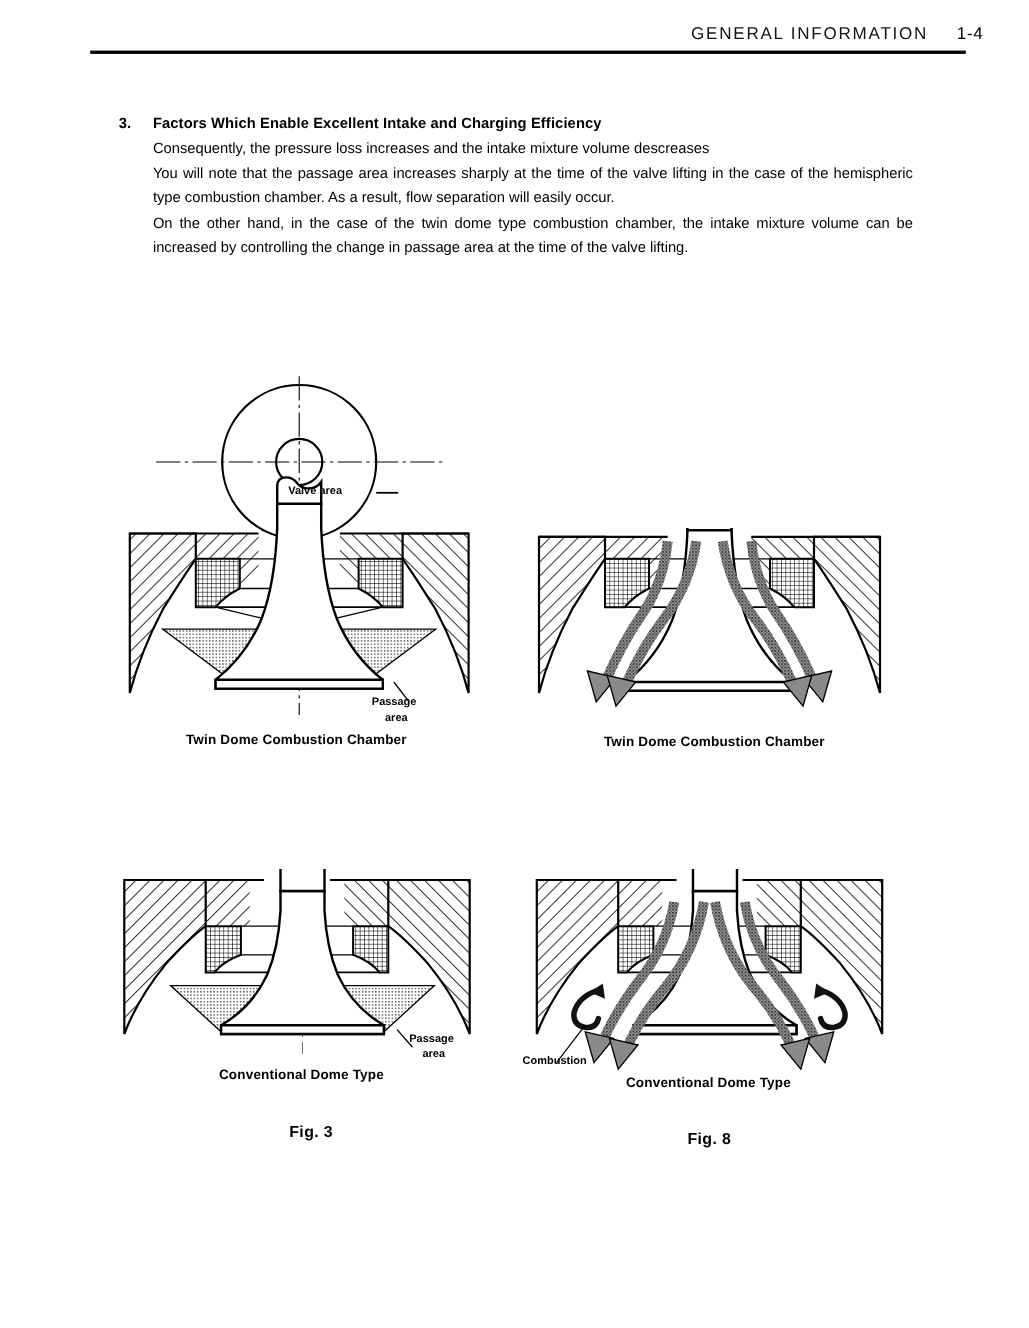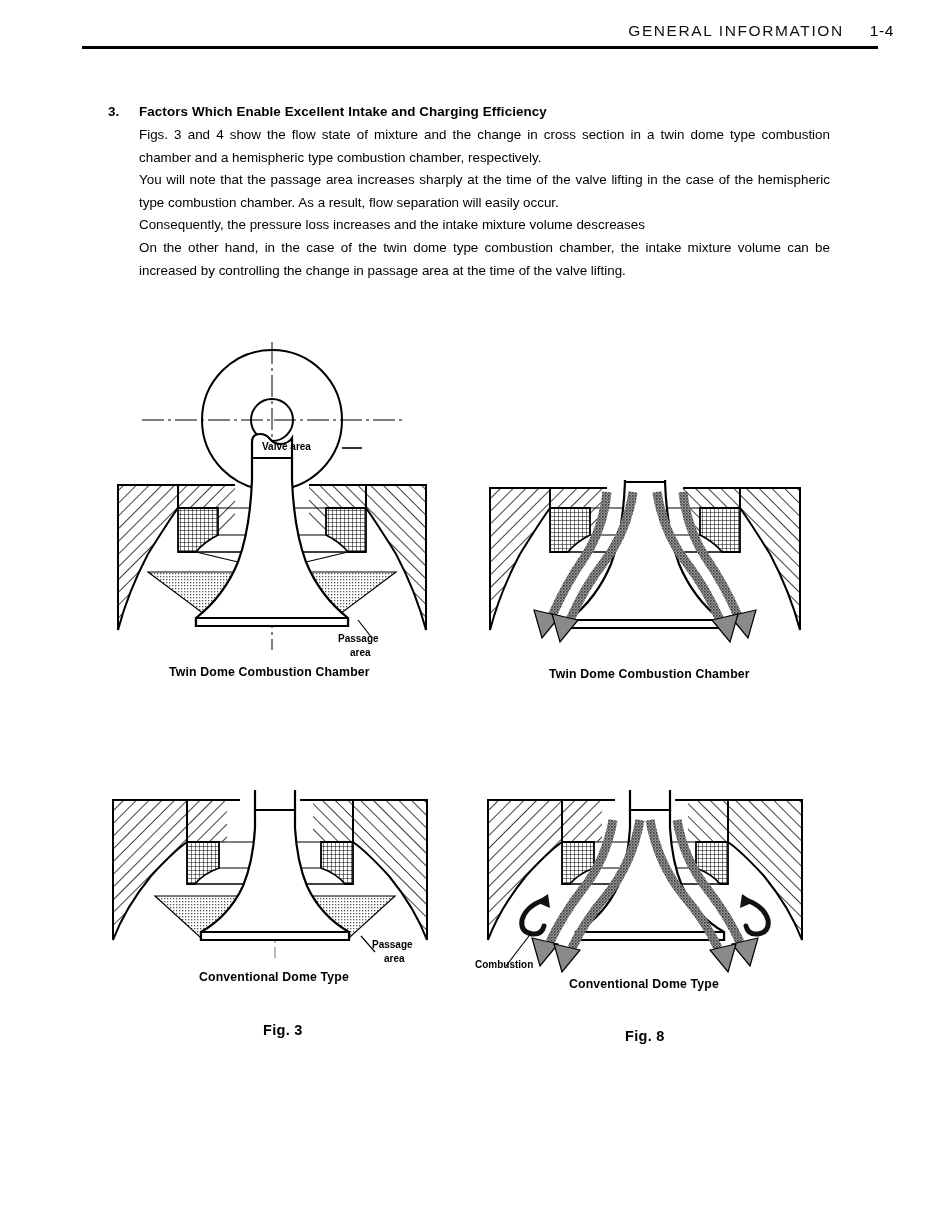--- a/index.html
+++ b/index.html
@@ -95,23 +95,22 @@
   <div class="header">
     <span class="header-text">GENERAL INFORMATION</span><span class="header-page">1-4</span>
   </div>
   <div class="header-rule"></div>
 
   <div class="body-block">
     <div class="sec-head">
       <span class="sec-num">3.</span>
       <span>Factors Which Enable Excellent Intake and Charging Efficiency</span>
     </div>
-    <div class="para">Figs. 3 and 4 show the flow state of mixture and the change in cross section in a twin dome type combustion chamber and a hemispheric type combustion chamber, respectively.</div>
+    <div class="para nojust">Consequently, the pressure loss increases and the intake mixture volume descreases</div>
     <div class="para">You will note that the passage area increases sharply at the time of the valve lifting in the case of the hemispheric type combustion chamber.  As a result, flow separation will easily occur.</div>
-    <div class="para nojust">Consequently, the pressure loss increases and the intake mixture volume descreases</div>
     <div class="para">On the other hand, in the case of the twin dome type combustion chamber, the intake mixture volume can be increased by controlling the change in passage area at the time of the valve lifting.</div>
   </div>
 
   <svg width="0" height="0" style="position:absolute">
     <defs>
 
       <pattern id="hatch45" width="9" height="9" patternUnits="userSpaceOnUse" patternTransform="rotate(45)">
         <line x1="0" y1="0" x2="0" y2="9" stroke="#000" stroke-width="1.5"></line>
       </pattern>
       <pattern id="hatch45b" width="9" height="9" patternUnits="userSpaceOnUse" patternTransform="rotate(-45)">

